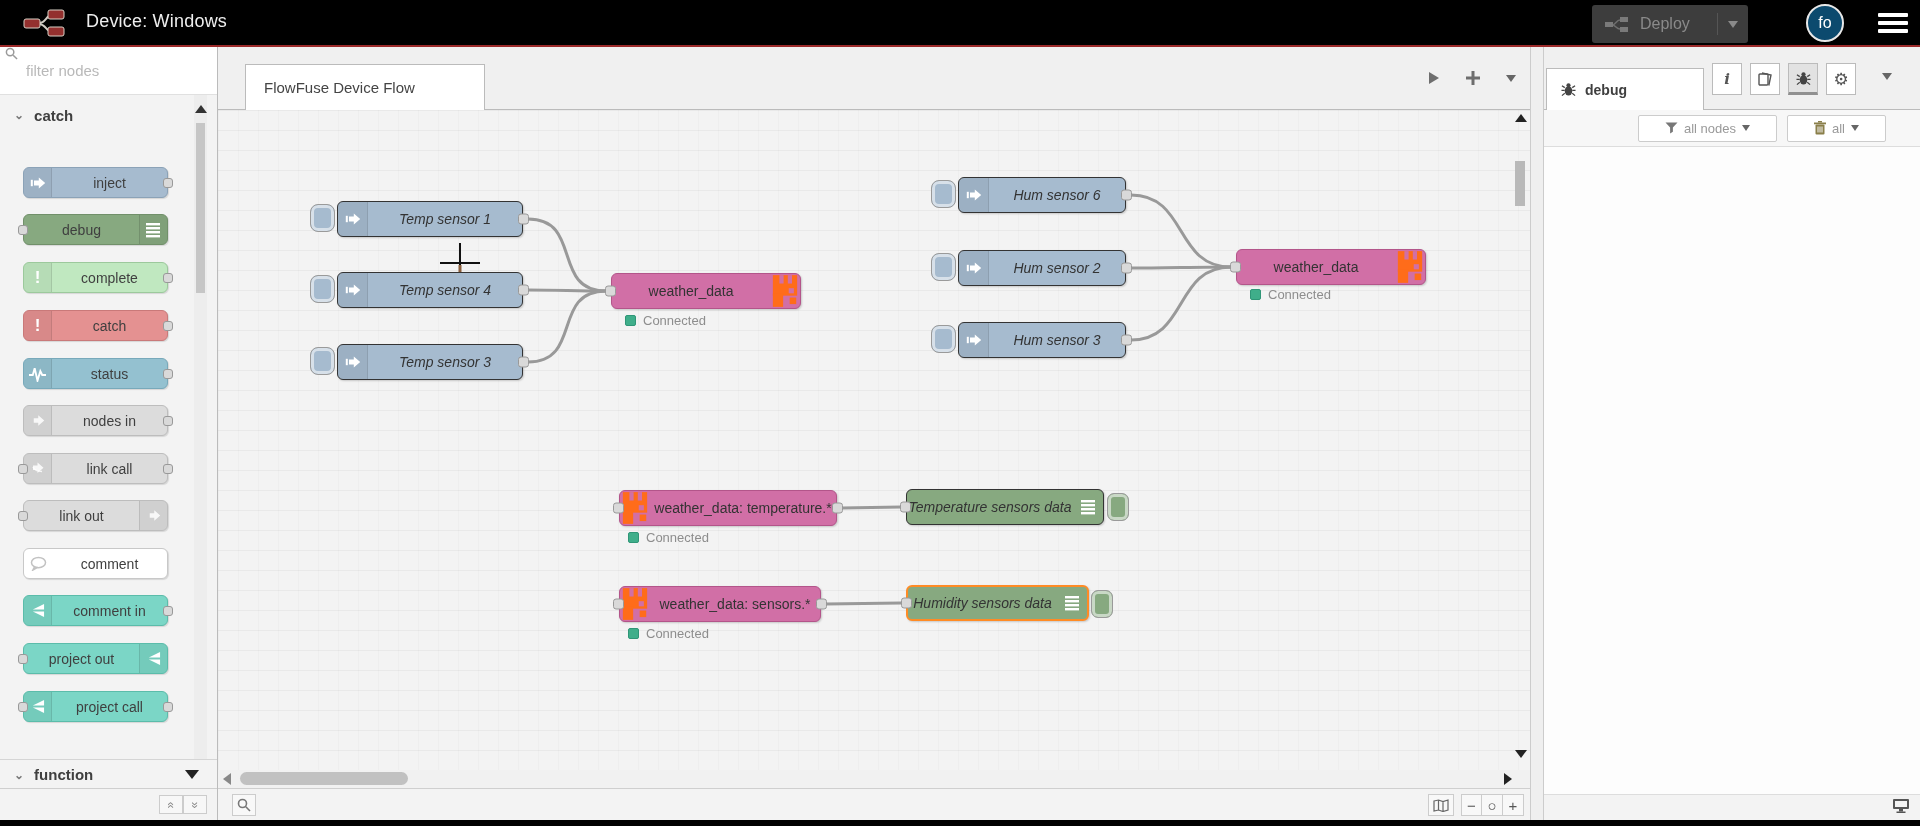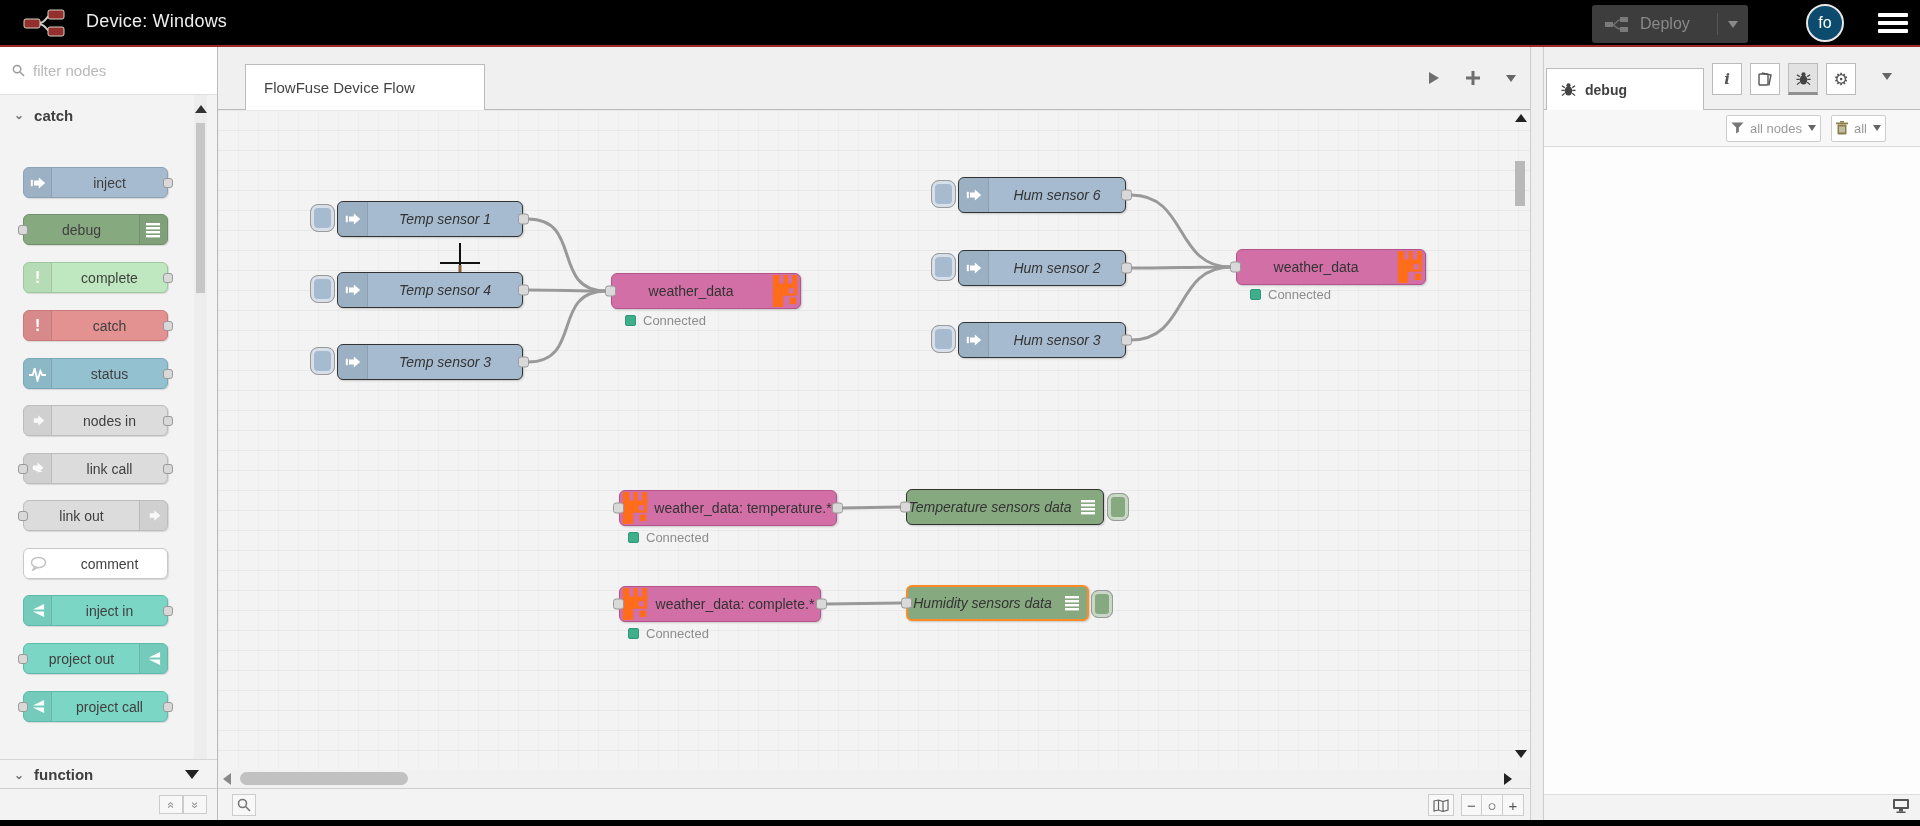--- a/index.html
+++ b/index.html
@@ -13,21 +13,21 @@
   #deploy-btn .dp-icon { margin-left:12px; }
   #deploy-btn .dp-label { color:#8a8a8a; font-size:16px; margin-left:10px; }
   #deploy-btn .dp-caret { margin-left:auto; margin-right:10px; border-left:1px solid #555; padding-left:10px; height:22px; display:flex; align-items:center; }
   #avatar { position:absolute; left:1806px; top:4px; width:38px; height:38px; border:2px solid #e8e8e8; border-radius:50%; background:#0c4a6e; color:#fff; font-size:16px; display:flex; align-items:center; justify-content:center; }
   #hamburger { position:absolute; left:1878px; top:13px; width:30px; height:20px; display:flex; flex-direction:column; justify-content:space-between; cursor:pointer; }
   #hamburger span { display:block; height:4px; background:#fff; border-radius:1px; }
   #redline { position:absolute; left:0; top:45px; width:1920px; height:2px; background:#9c2a2a; }
 
   
   #palette { position:absolute; left:0; top:47px; width:218px; height:773px; background:#f3f3f3; border-right:1px solid #bbb; }
-  #palette-search { position:absolute; left:0; top:0; width:217px; height:48px; background:#fff; border-bottom:1px solid #e0e0e0; display:flex; align-items:center; padding-left:12px; gap:8px; }
+  #palette-search { position:absolute; left:0; top:0; width:217px; height:48px; background:#fff; border-bottom:1px solid #e0e0e0; display:flex; padding-left:5px; gap:8px; }
   #palette-search input { border:none; outline:none; font-size:15px; color:#555; width:150px; background:transparent; }
   #palette-search input::placeholder { color:#b9b9b9; }
   .pal-cat { position:absolute; left:0; width:217px; height:36px; display:flex; align-items:center; gap:10px; padding-left:14px; font-weight:bold; font-size:15px; color:#3f3f3f; }
   .pal-cat .chev { color:#777; font-size:12px; }
   #cat-common { top:50px; }
   #cat-function { top:712px; height:30px; border-top:1px solid #d5d5d5; background:#f3f3f3; }
   #cat-function .drop { position:absolute; right:18px; top:10px; width:0; height:0; border-left:7px solid transparent; border-right:7px solid transparent; border-top:9px solid #222; }
   .pal-node { position:absolute; left:23px; width:145px; height:31px; border:1px solid; border-radius:6px; box-shadow:1px 1px 1px rgba(0,0,0,0.12); font-size:14px; color:#3f3f3f; display:flex; align-items:center; cursor:grab; }
   .pal-node .plabel { flex:1; text-align:center; }
   .picon { width:28px; height:100%; display:flex; align-items:center; justify-content:center; background:rgba(0,0,0,0.05); }
@@ -97,21 +97,21 @@
   
   #sep { position:absolute; left:1530px; top:47px; width:14px; height:773px; background:#efefef; border-left:1px solid #ccc; border-right:1px solid #ccc; cursor:col-resize; }
   #sidebar { position:absolute; left:1544px; top:47px; width:376px; height:773px; background:#fff; }
   #sb-tabbar { position:absolute; left:0; top:0; width:376px; height:63px; background:#f0f0f0; border-bottom:1px solid #bbb; }
   #sb-tab-debug { position:absolute; left:2px; top:21px; width:158px; height:42px; background:#fff; border:1px solid #bbb; border-bottom:none; display:flex; align-items:center; gap:9px; padding-left:14px; font-size:14px; font-weight:bold; color:#3f3f3f; }
   #sb-btns { position:absolute; left:168px; top:16px; display:flex; gap:8px; }
   .sb-btn { width:30px; height:32px; background:#fff; border:1px solid #bbb; display:flex; align-items:center; justify-content:center; color:#555; }
   .sb-btn.active { background:#e2e2e2; border-bottom:3px solid #909090; }
   #sb-caret { position:absolute; left:338px; top:26px; }
   #sb-toolbar { position:absolute; left:0; top:63px; width:376px; height:37px; background:#f7f7f7; border-bottom:1px solid #ddd; display:flex; align-items:center; justify-content:flex-end; gap:10px; padding-right:34px; }
-  .tb-btn { height:27px; background:#fff; border:1px solid #ccc; border-radius:2px; color:#999; font-size:13px; display:flex; align-items:center; gap:6px; padding:0 4px; }
+  .tb-btn { height:27px; background:#fff; border:1px solid #ccc; border-radius:2px; color:#999; font-size:13px; display:flex; align-items:center; gap:6px; padding:0 26px; }
   #sb-content { position:absolute; left:0; top:100px; width:376px; height:647px; background:#fdfdfd; }
   #sb-footer { position:absolute; left:0; top:747px; width:376px; height:26px; background:#f3f3f3; border-top:1px solid #ddd; }
   #sb-footer .mon { position:absolute; right:10px; top:3px; }
 
   #bottom-bar { position:absolute; left:0; top:820px; width:1920px; height:6px; background:#000; }
   .caret-down { width:0; height:0; border-left:5px solid transparent; border-right:5px solid transparent; border-top:7px solid #666; }
   svg { display:block; }
 </style>
 </head>
 <body>
@@ -248,21 +248,21 @@
       </span>
     <span class="plabel">comment</span>
   </div>
   <div class="pal-node n-project" style="top:548px">
     <span class="picon left">
         <svg width="15" height="15" viewBox="0 0 16 16">
           <path d="M15 1 L3 7 H15 Z" fill="#fff"></path>
           <path d="M15 15 L3 9 H15 Z" fill="#fff"></path>
         </svg>
       </span>
-    <span class="plabel">inject in</span>
+    <span class="plabel">comment in</span>
     <span class="pport r"></span>
   </div>
   <div class="pal-node n-project" style="top:596px">
     <span class="plabel">project out</span>
     <span class="picon right">
         <svg width="15" height="15" viewBox="0 0 16 16">
           <path d="M15 1 L3 7 H15 Z" fill="#fff"></path>
           <path d="M15 15 L3 9 H15 Z" fill="#fff"></path>
         </svg>
       </span>
@@ -483,21 +483,21 @@
       <span class="nicon left bare">
         <svg width="28" height="34" viewBox="0 0 30 34">
             <rect x="2" y="0" width="26" height="22" fill="#ff6c1a"></rect>
             <rect x="2" y="20" width="11" height="14" fill="#ff6c1a"></rect>
             <rect x="20" y="24" width="7" height="7" fill="#ff6c1a"></rect>
             <rect x="9" y="0" width="4.5" height="9" fill="#d16fa6"></rect>
             <rect x="18" y="0" width="4.5" height="9" fill="#d16fa6"></rect>
             <rect x="19" y="14" width="5.5" height="5.5" fill="#d16fa6"></rect>
           </svg>
       </span>
-      <span class="nlabel">weather_data: complete.*</span>
+      <span class="nlabel">weather_data: sensors.*</span>
       <span class="port out"></span>
     </div>
     <div class="status" style="left:410px;top:516px">
       <span class="dot"></span>
       <span>Connected</span>
     </div>
 
     <div class="node n-debug selected" style="left:688px;top:475px;width:183px">
       <span class="port in"></span>
       <span class="nlabel it">Humidity sensors data</span>

